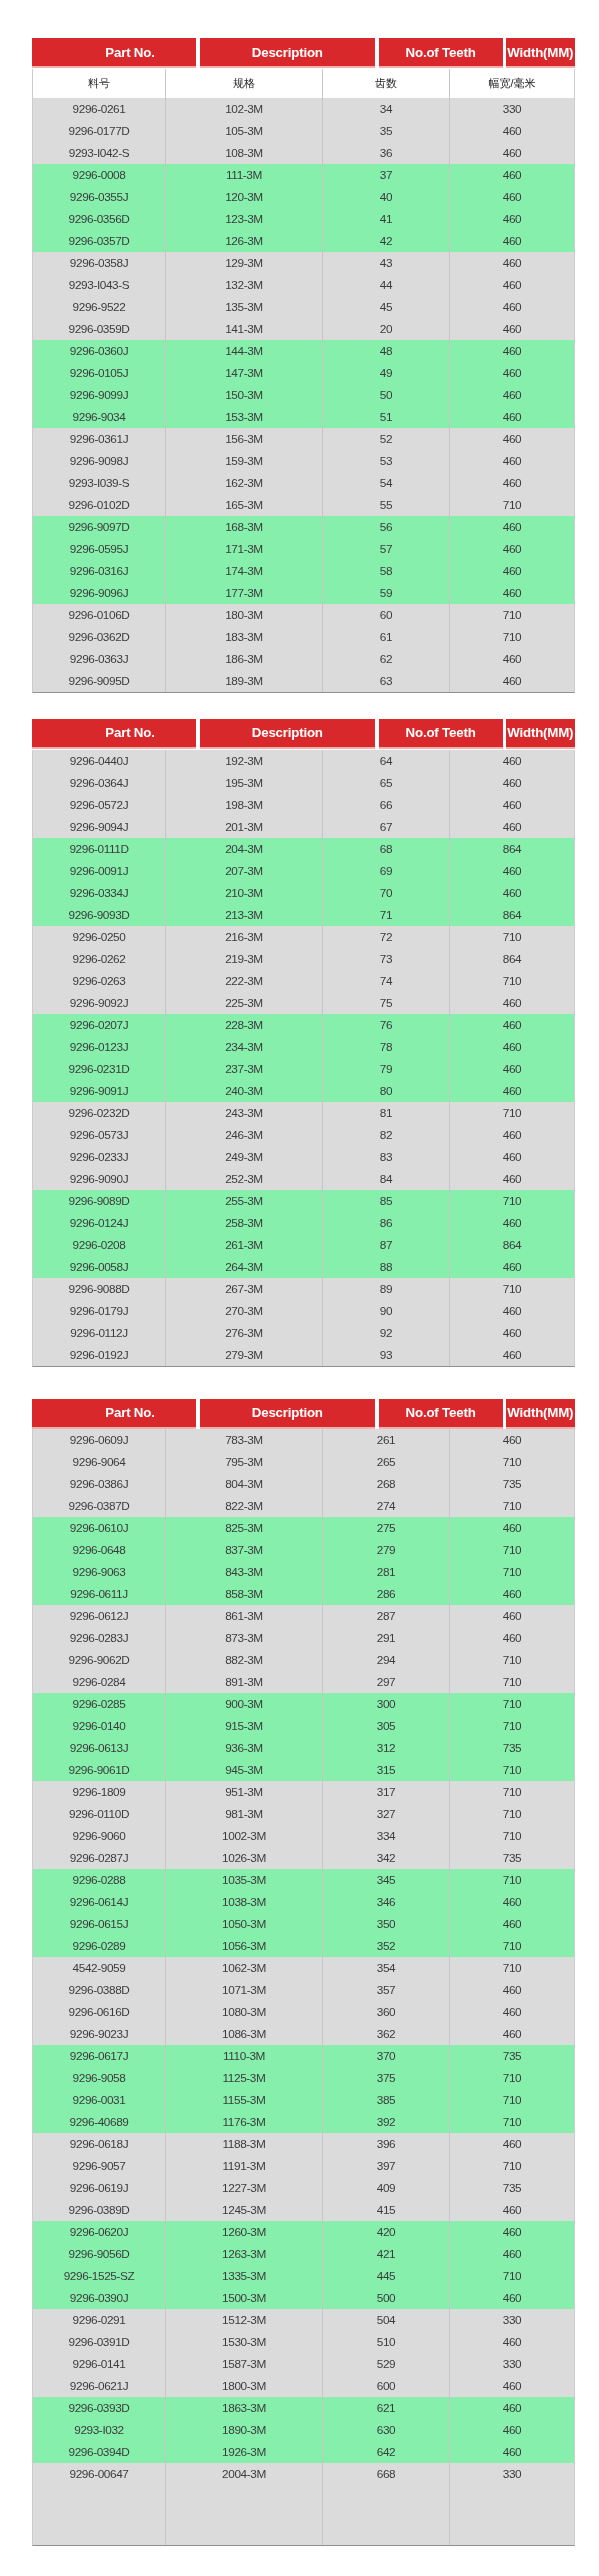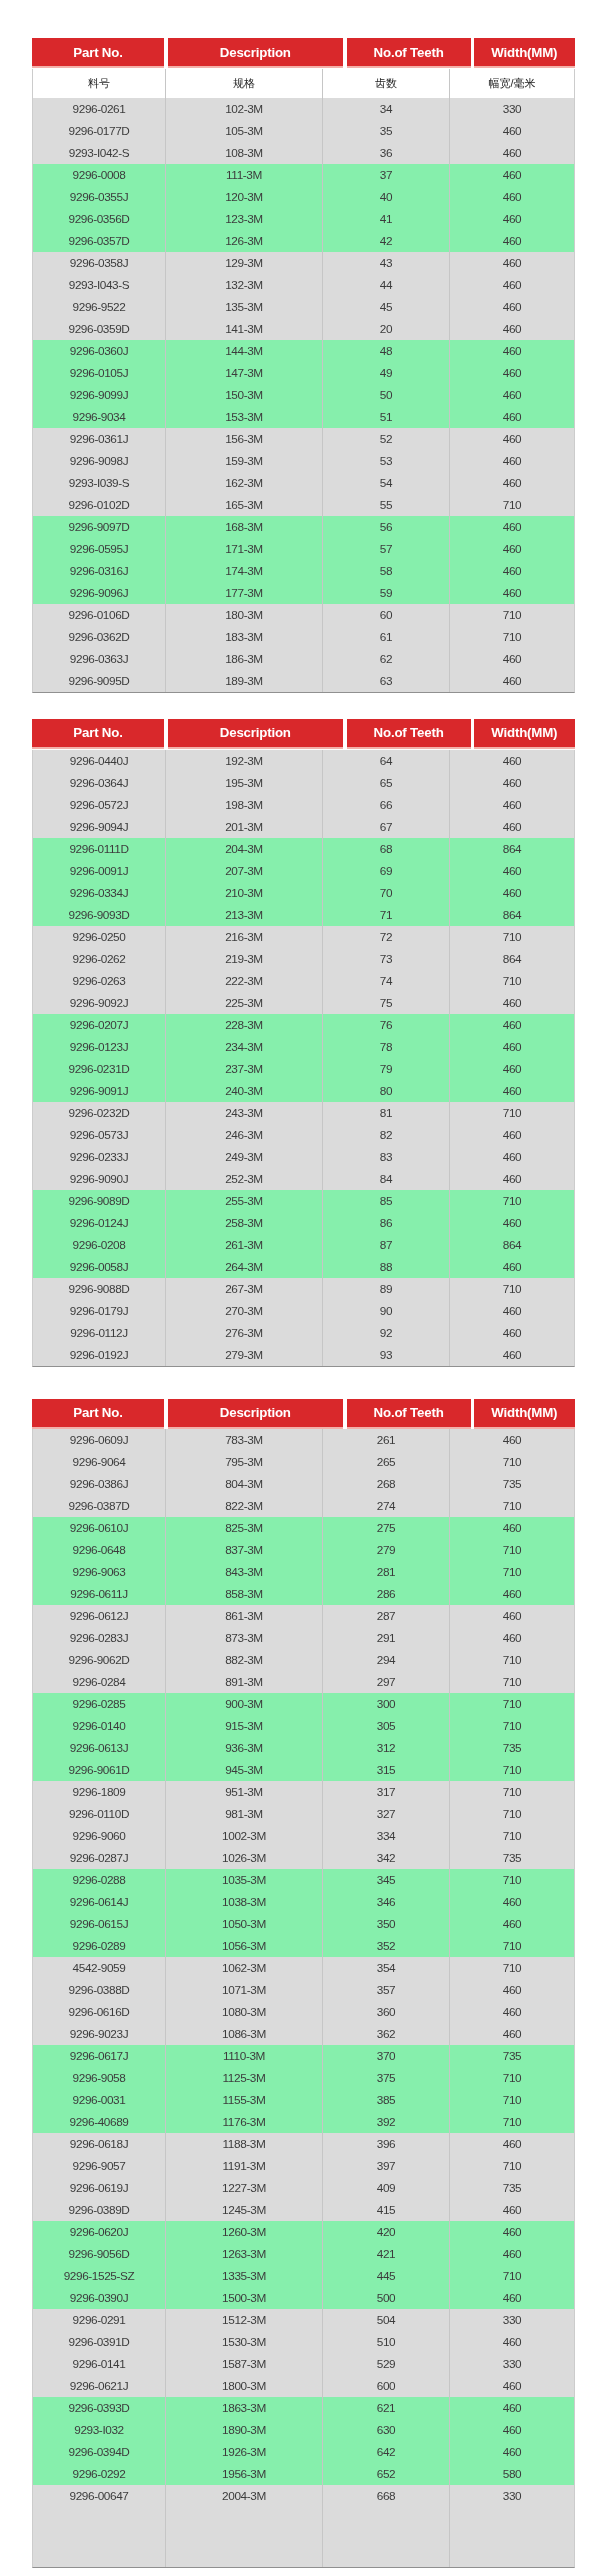--- a/index.html
+++ b/index.html
@@ -18,21 +18,21 @@
   .head-cell{
     background:#D9282B;
     border-bottom:2.3px solid #F3B0AA;
     color:#ffffff;
     font-weight:bold;
     font-size:13.3px;
     letter-spacing:-0.2px;
     height:28px;
     display:flex;align-items:center;justify-content:center;
   }
-  .head-cell.h0{width:132px;}
+  .head-cell.h0{width:132px;padding-left:32px;}
   .head-cell.h1{width:175px;margin-left:3.8px;}
   .head-cell.h2{width:124px;margin-left:3.8px;}
   .head-cell.h3{width:121px;margin-left:3px;flex:1;text-align:right;}
 
   
   .tbody{
     box-sizing:border-box;
     width:543px;
     border-left:0.8px solid #cccccc;
     border-right:0.8px solid #cccccc;
@@ -715,26 +715,20 @@
             <div class="cell c1">1890-3M</div>
             <div class="cell c2">630</div>
             <div class="cell c3">460</div>
           </div>
           <div class="row white">
             <div class="cell c0">9296-0394D</div>
             <div class="cell c1">1926-3M</div>
             <div class="cell c2">642</div>
             <div class="cell c3">460</div>
           </div>
-          <div class="row white">
-            <div class="cell c0">9296-0292</div>
-            <div class="cell c1">1956-3M</div>
-            <div class="cell c2">652</div>
-            <div class="cell c3">580</div>
-          </div>
           <div class="row gray">
             <div class="cell c0">9296-00647</div>
             <div class="cell c1">2004-3M</div>
             <div class="cell c2">668</div>
             <div class="cell c3">330</div>
           </div>
           <div class="row filler gray">
             <div class="cell c0"></div>
             <div class="cell c1"></div>
             <div class="cell c2"></div>

